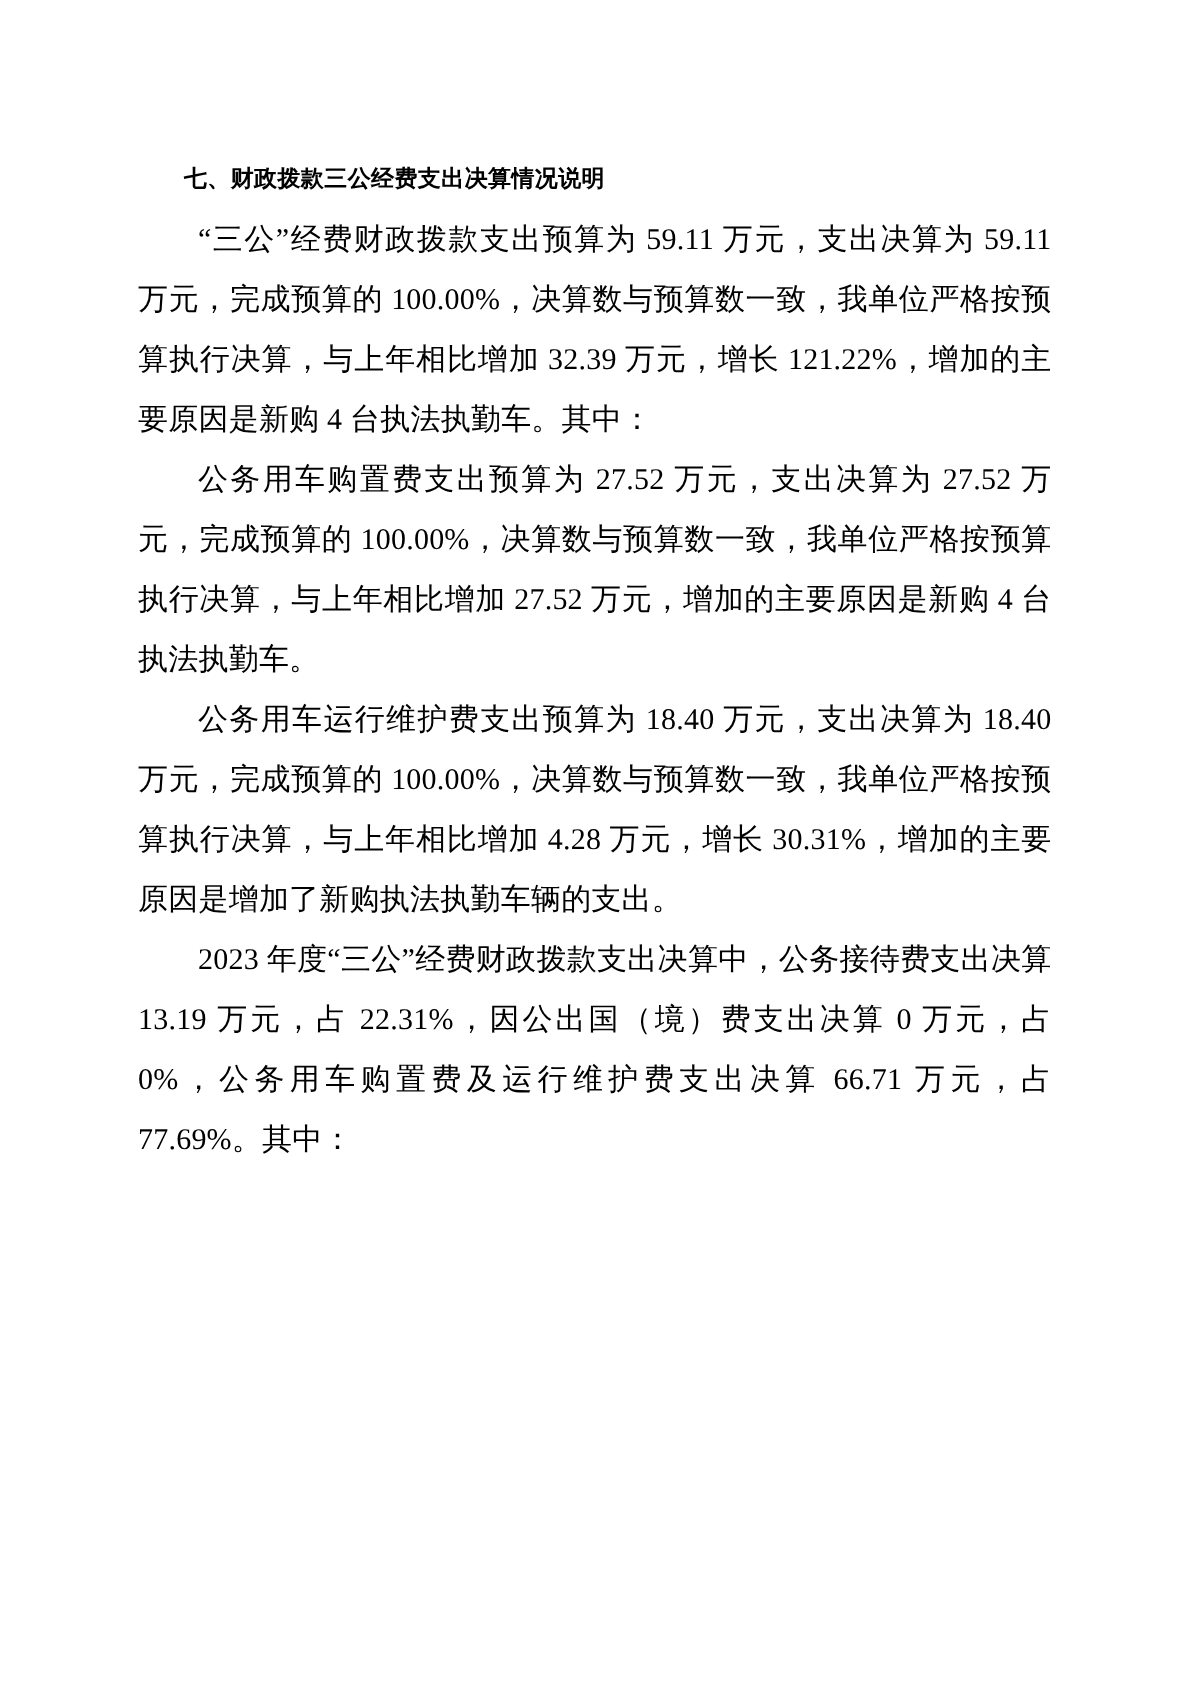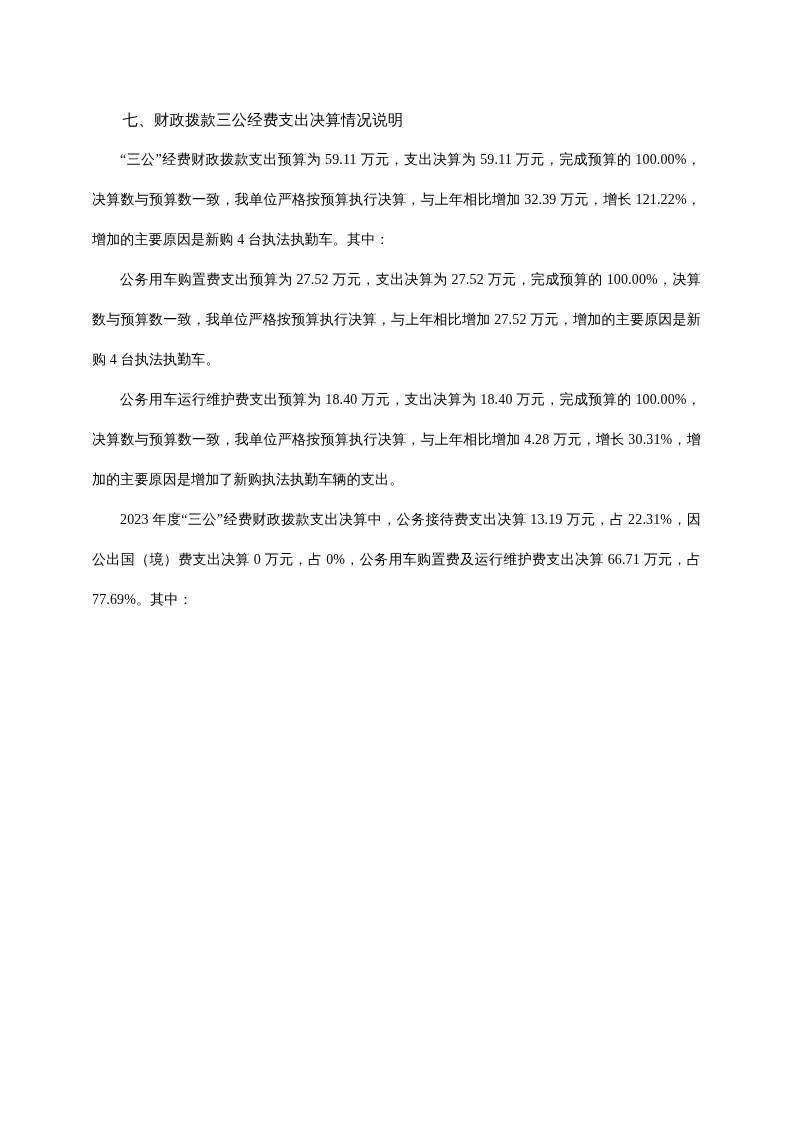--- a/index.html
+++ b/index.html
@@ -21,32 +21,32 @@
     box-sizing: border-box;
     padding: 100px 92px 60px 92px;
   }
   .doc-body {
     font-size: 15.3px;
     line-height: 40px;
     text-align: justify;
     text-justify: inter-ideograph;
   }
   .heading {
-    font-weight: normal;
+    font-weight: bold;
     text-indent: 2em;
     margin: 0;
     line-height: 40px;
     font-size: 15.3px;
     letter-spacing: 0.3px;
   }
   .para {
     margin: 0;
     text-indent: 2em;
     line-height: 40px;
-    font-size: 14px;
+    font-size: 20px;
     letter-spacing: 0.15px;
   }
 </style>
 </head>
 <body>
 
 <div class="page">
   <div class="doc-body">
     <p class="heading">七、财政拨款三公经费支出决算情况说明</p>
     <p class="para">“三公”经费财政拨款支出预算为 59.11 万元，支出决算为 59.11 万元，完成预算的 100.00%，决算数与预算数一致，我单位严格按预算执行决算，与上年相比增加 32.39 万元，增长 121.22%，增加的主要原因是新购 4 台执法执勤车。其中：</p>

